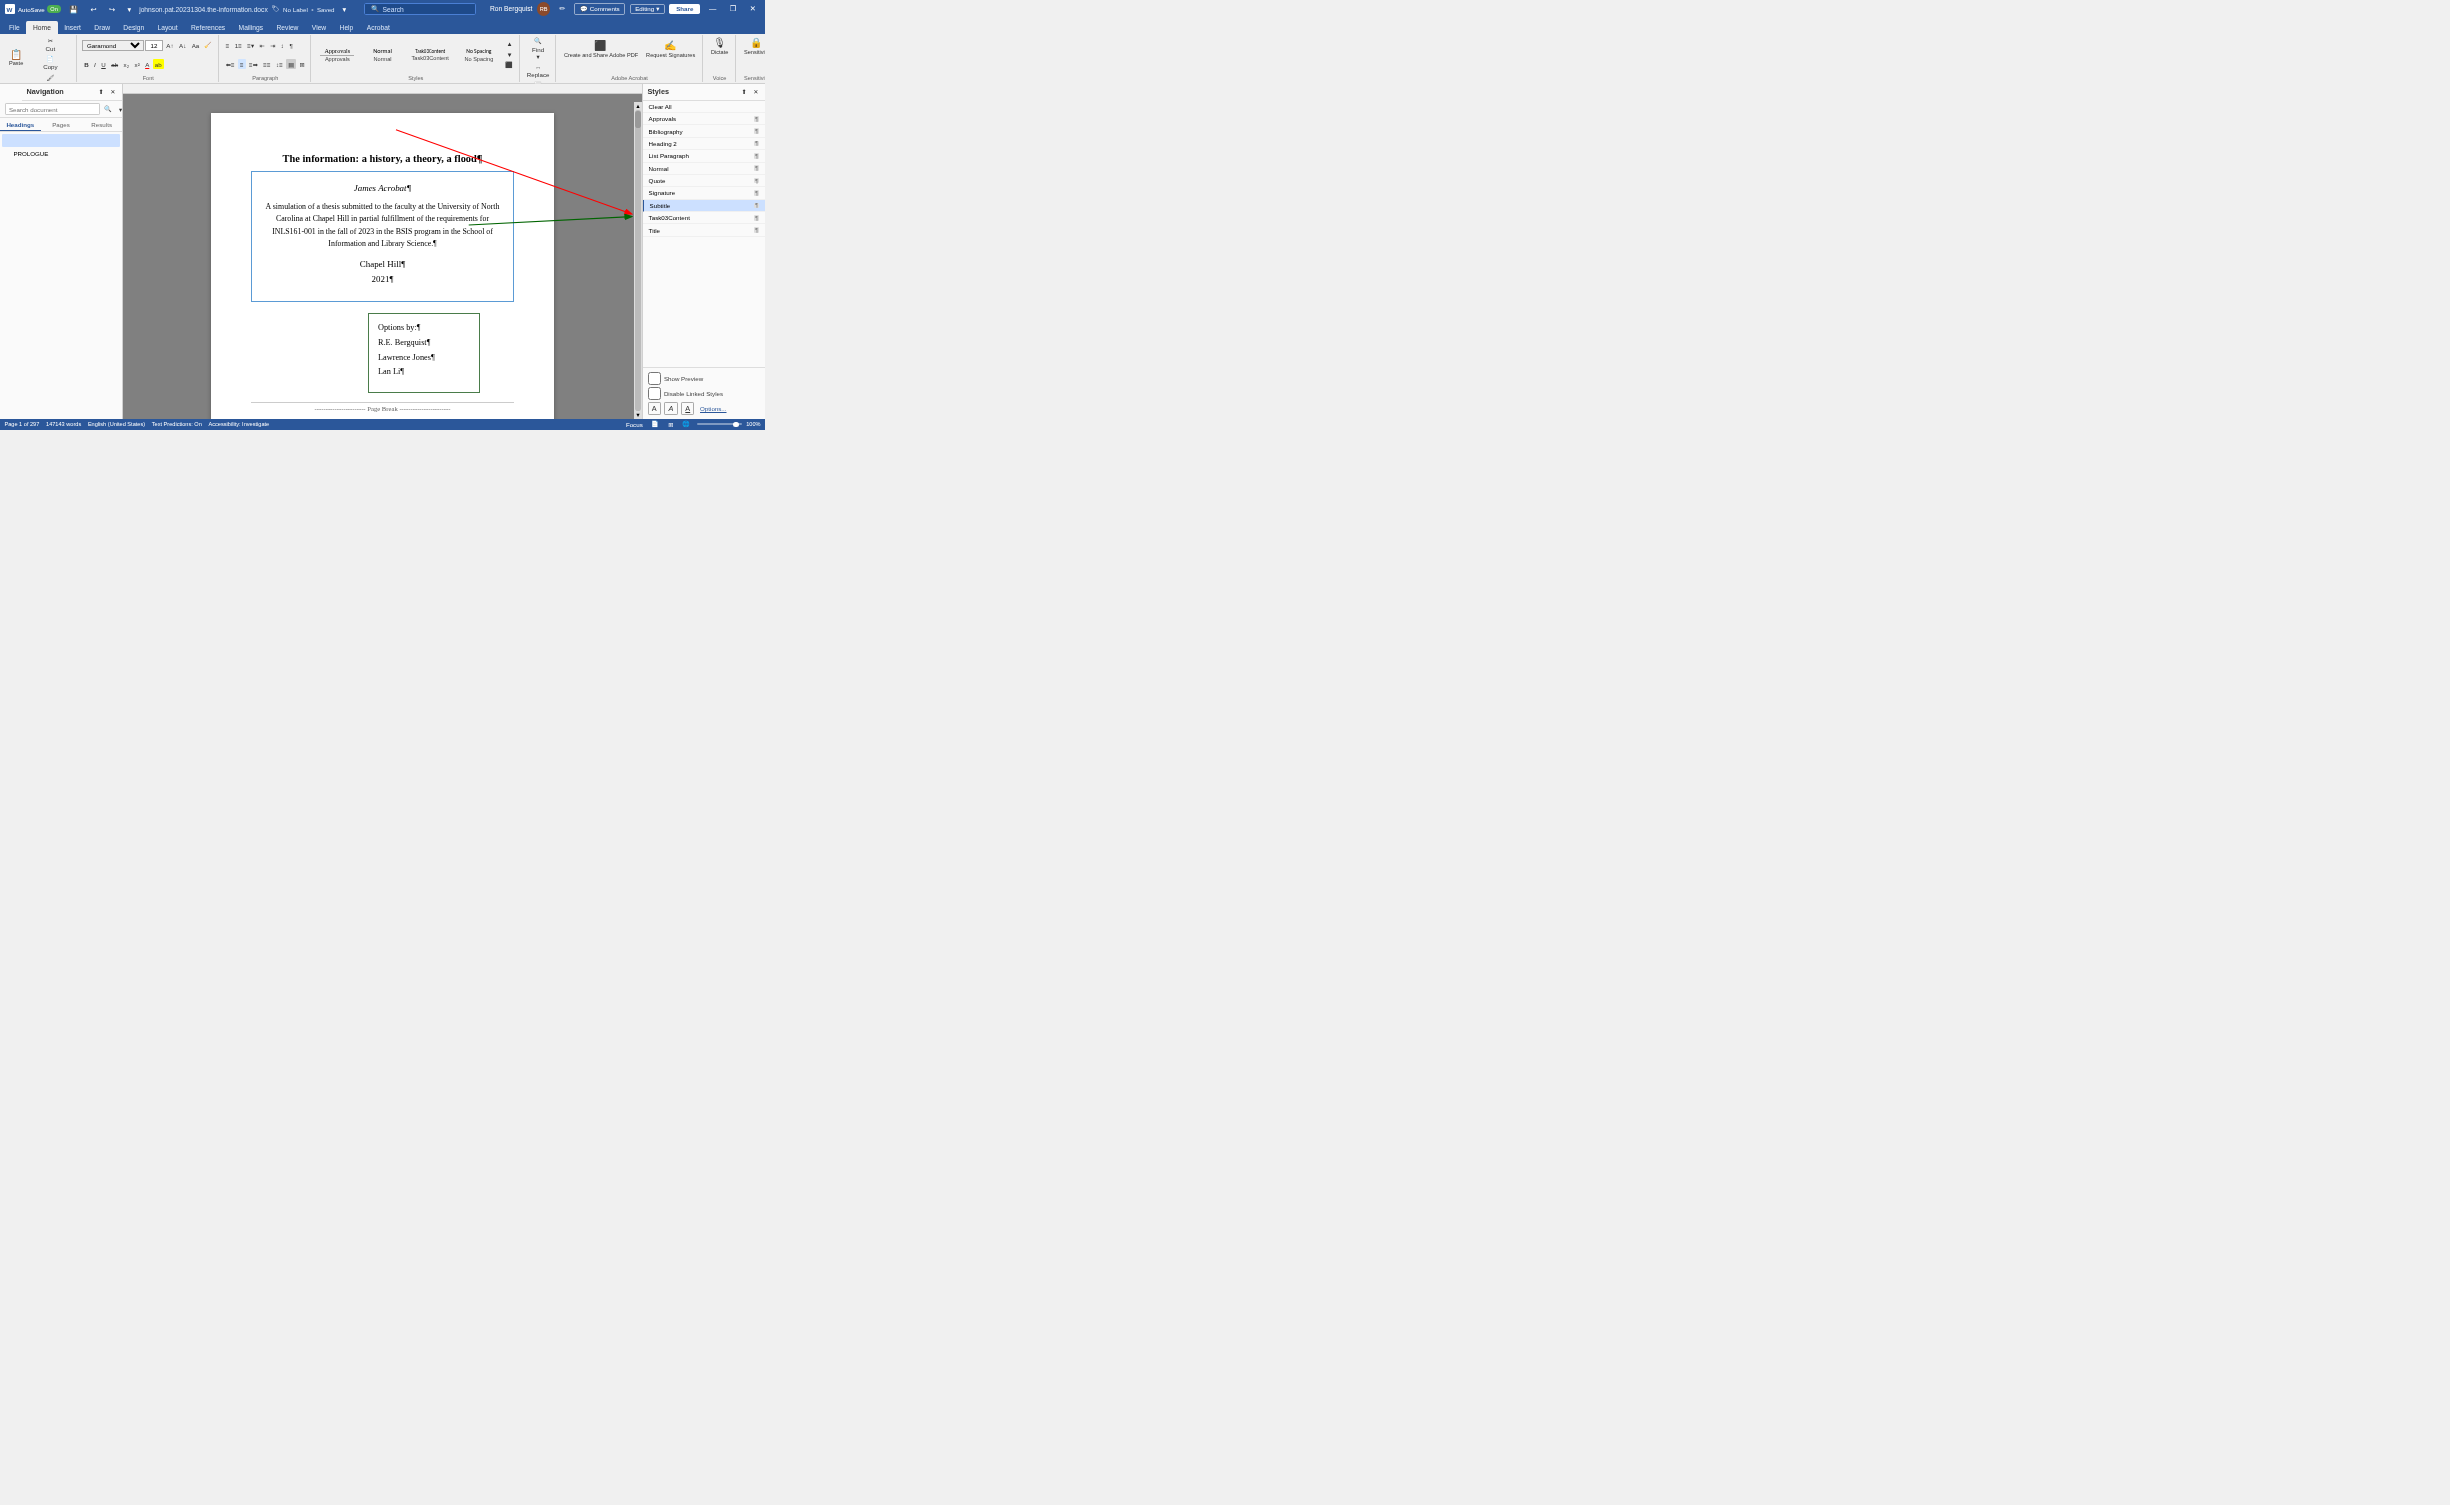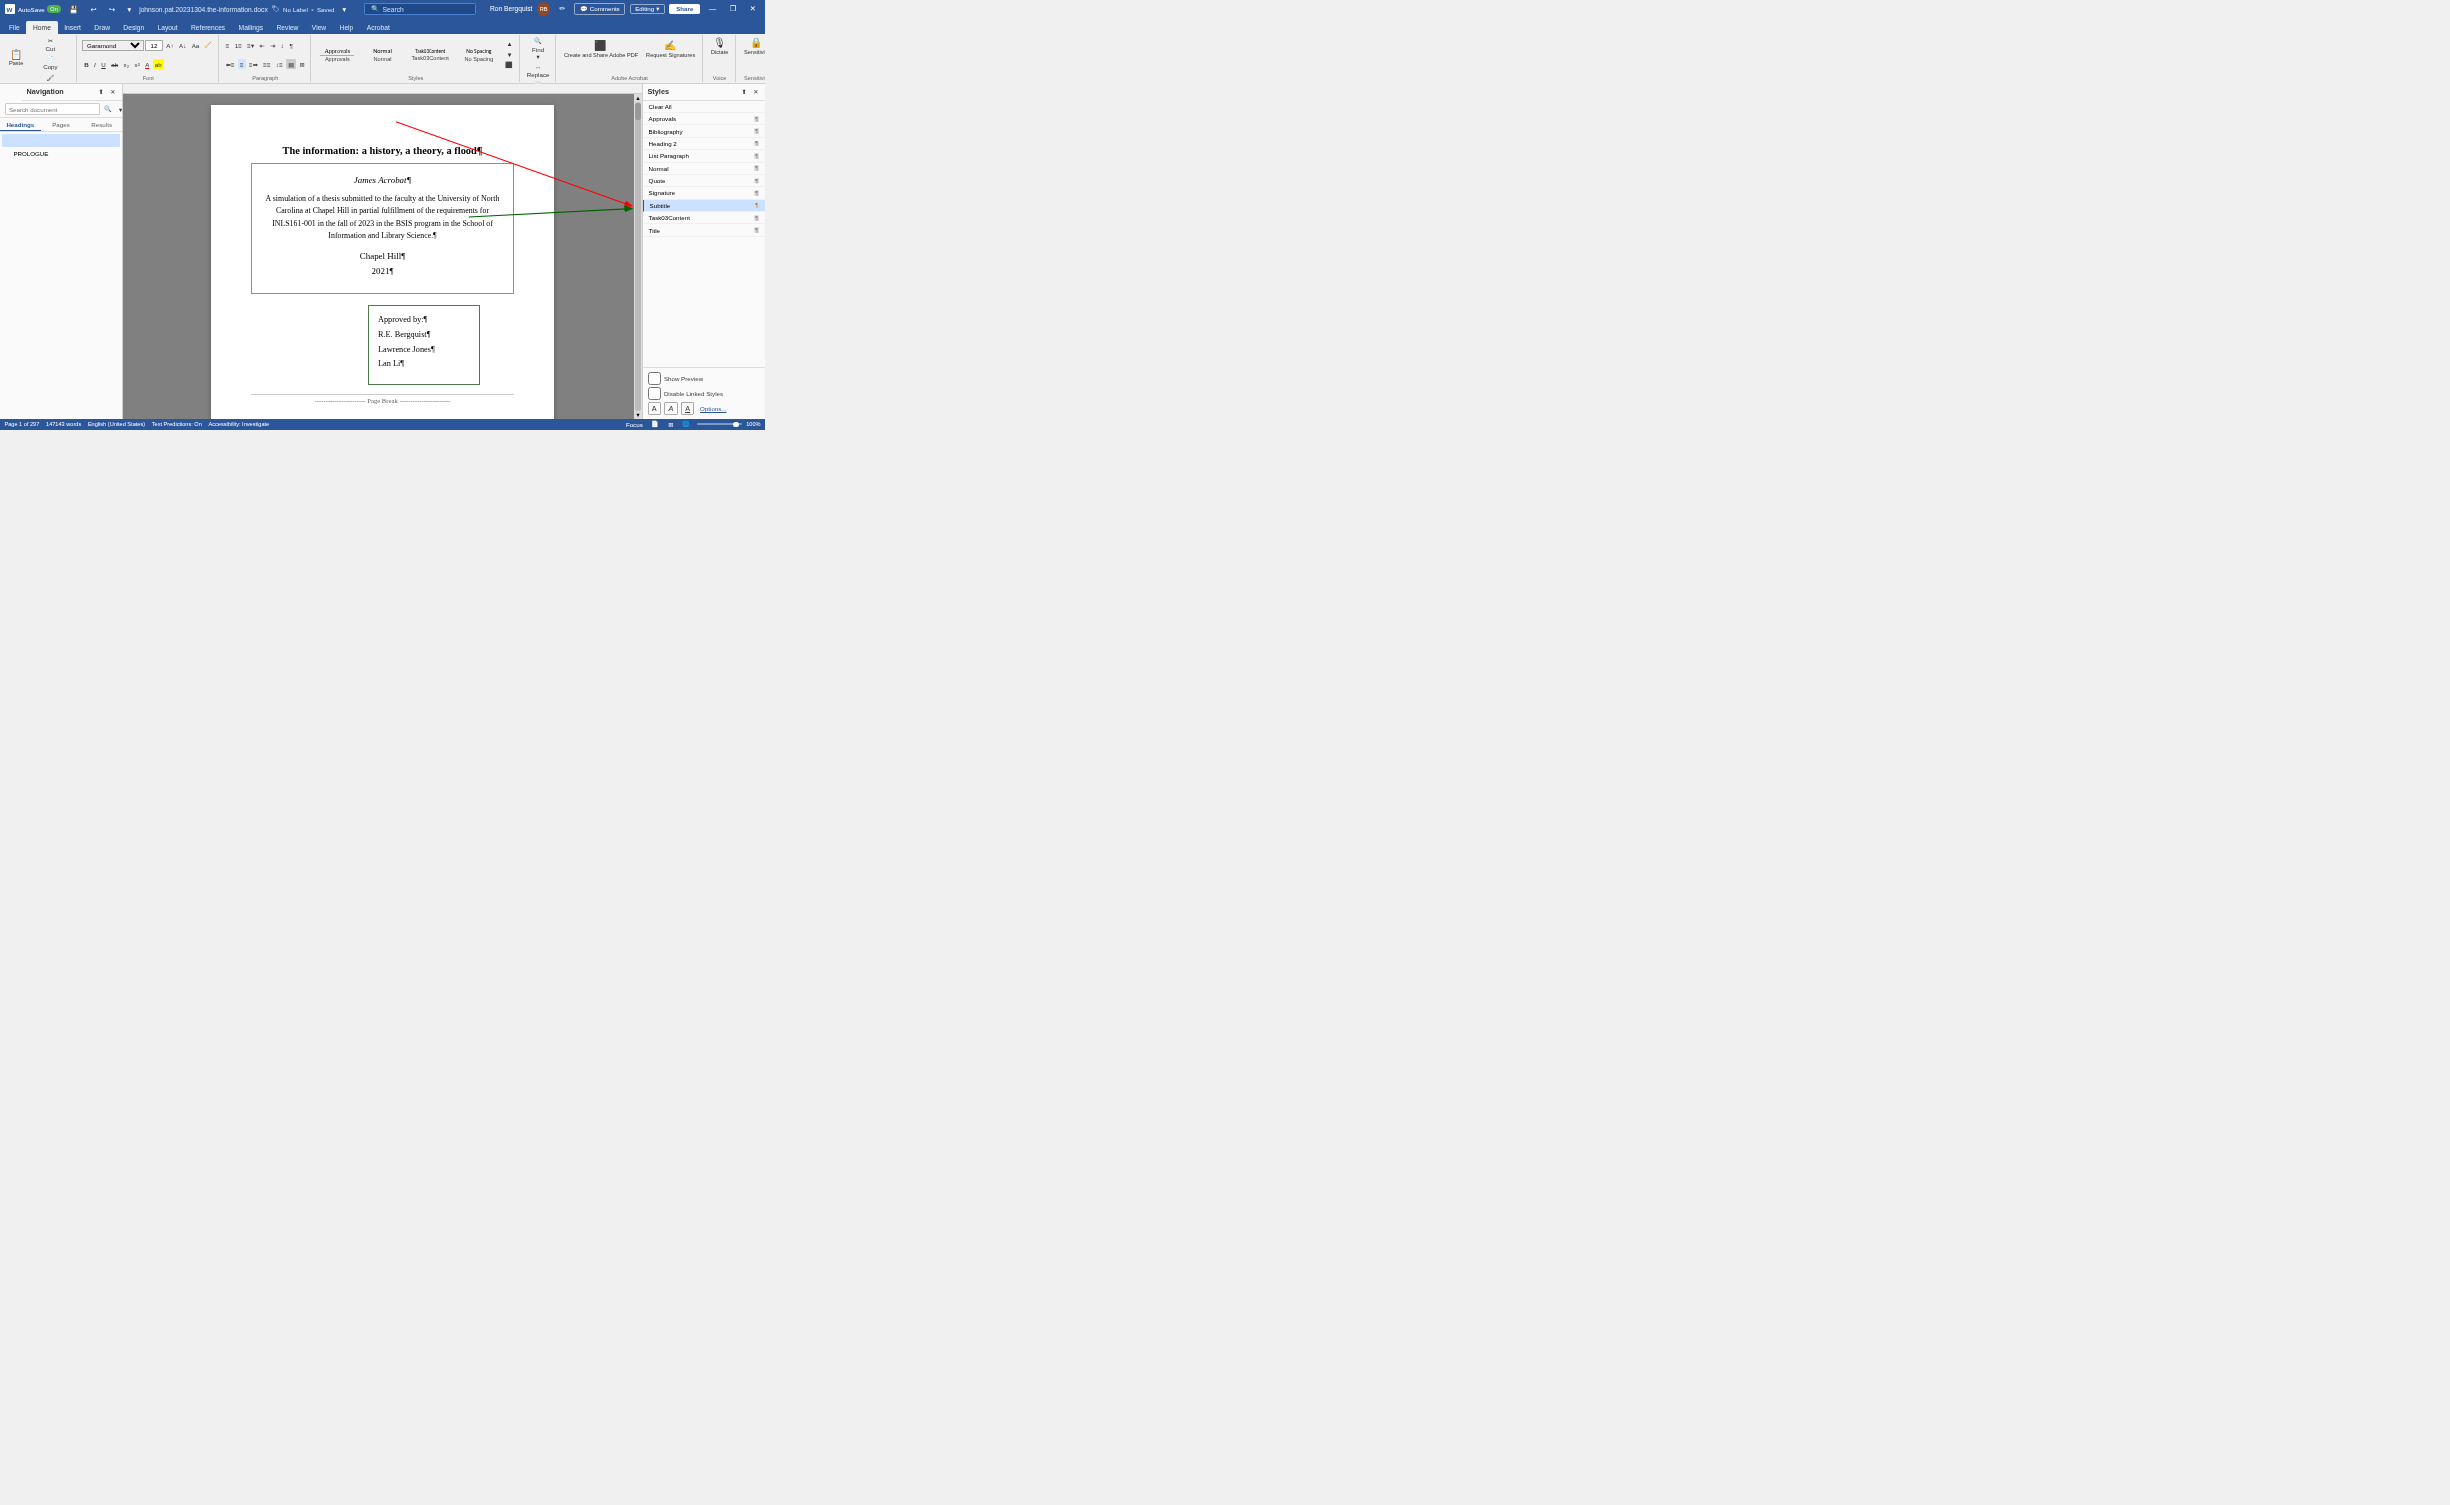--- a/index.html
+++ b/index.html
@@ -52,21 +52,21 @@
     #nav-search input { flex: 1; border: 0.6px solid #ccc; padding: 1.7px 3.4px; font-size: 6.2px; border-radius: 1.1px; }
     #nav-tabs { display: flex; border-bottom: 0.6px solid #ddd; }
     .nav-tab { flex: 1; text-align: center; padding: 2.2px; font-size: 6.2px; cursor: pointer; color: #666; border-bottom: 1.1px solid transparent; }
     .nav-tab.active { color: #2b579a; border-bottom-color: #2b579a; font-weight: bold; }
     #nav-content { flex: 1; overflow-y: auto; padding: 2.2px; }
     .nav-heading-item { padding: 2.2px 3.4px; font-size: 6.2px; cursor: pointer; border-radius: 1.1px; }
     .nav-heading-item.selected { background: #cce0ff; }
     .nav-indent { padding-left: 11.2px; }
 
     
-    #doc-area { flex: 1; background: #808080; overflow: auto; display: flex; flex-direction: column; }
+    #doc-area { flex: 1; background: #808080; overflow: auto; display: flex; flex-direction: column; gap: 8px; }
     #ruler { height: 10px; background: #f0f0f0; border-bottom: 0.6px solid #ccc; }
     #doc-scroll { flex: 1; overflow: auto; display: flex; justify-content: center; padding: 11.2px; }
     #doc-page { width: 343px; background: white; box-shadow: 0 1.1px 4.5px rgba(0,0,0,0.3); padding: 40px 40px 40px 40px; min-height: 444px; position: relative; font-family: 'Times New Roman', serif; font-size: 6.7pt; }
 
     
     #styles-panel { width: 123px; background: #fafafa; border-left: 0.6px solid #d0d0d0; display: flex; flex-direction: column; }
     #styles-header { display: flex; align-items: center; justify-content: space-between; padding: 3.4px 4.5px; border-bottom: 0.6px solid #ddd; font-size: 7.3px; font-weight: bold; color: #333; }
     #styles-list { flex: 1; overflow-y: auto; }
     .style-list-item { display: flex; align-items: center; justify-content: space-between; padding: 2.2px 5.6px; font-size: 6.2px; cursor: pointer; border-bottom: 0.6px solid #f0f0f0; }
     .style-list-item.selected { background: #cce0ff; border-left: 1.7px solid #2b579a; }
@@ -365,21 +365,21 @@
         <div class="doc-title" style="font-size:7.8pt;font-weight:bold;text-align:center;margin-bottom:6.7px;font-family:'Times New Roman',serif;">The information: a history, a theory, a flood¶</div>
 
         <div class="doc-cover">
           <div class="doc-author" style="text-align:center;font-style:italic;margin-bottom:7.8px;font-family:'Times New Roman',serif;">James Acrobat¶</div>
           <div class="doc-body-text" style="text-align:center;font-size:5.9pt;margin-bottom:7.8px;line-height:1.6;font-family:'Times New Roman',serif;">A simulation of a thesis submitted to the faculty at the University of North Carolina at Chapel Hill in partial fulfillment of the requirements for INLS161-001 in the fall of 2023 in the BSIS program in the School of Information and Library Science.¶</div>
           <div class="doc-location" style="text-align:center;margin-bottom:5.6px;font-family:'Times New Roman',serif;">Chapel Hill¶</div>
           <div class="doc-year" style="text-align:center;font-family:'Times New Roman',serif;">2021¶</div>
         </div>
 
         <div class="approvals-box">
-          <div class="approval-line" style="font-family:'Times New Roman',serif;margin-bottom:5.6px;">Approved by:¶</div>
+          <div class="approval-line" style="font-family:'Times New Roman',serif;margin-bottom:5.6px;">Options by:¶</div>
           <div class="approval-line" style="font-family:'Times New Roman',serif;margin-bottom:5.6px;">R.E. Bergquist¶</div>
           <div class="approval-line" style="font-family:'Times New Roman',serif;margin-bottom:5.6px;">Lawrence Jones¶</div>
           <div class="approval-line" style="font-family:'Times New Roman',serif;">Lan Li¶</div>
         </div>
 
         <div class="page-break-line" style="text-align:center;color:#666;font-size:5pt;margin-top:9px;border-top:0.6px solid #ccc;padding-top:2.2px;">----------------------- Page Break -----------------------</div>
       </div>
     </div>
   </div>
 

